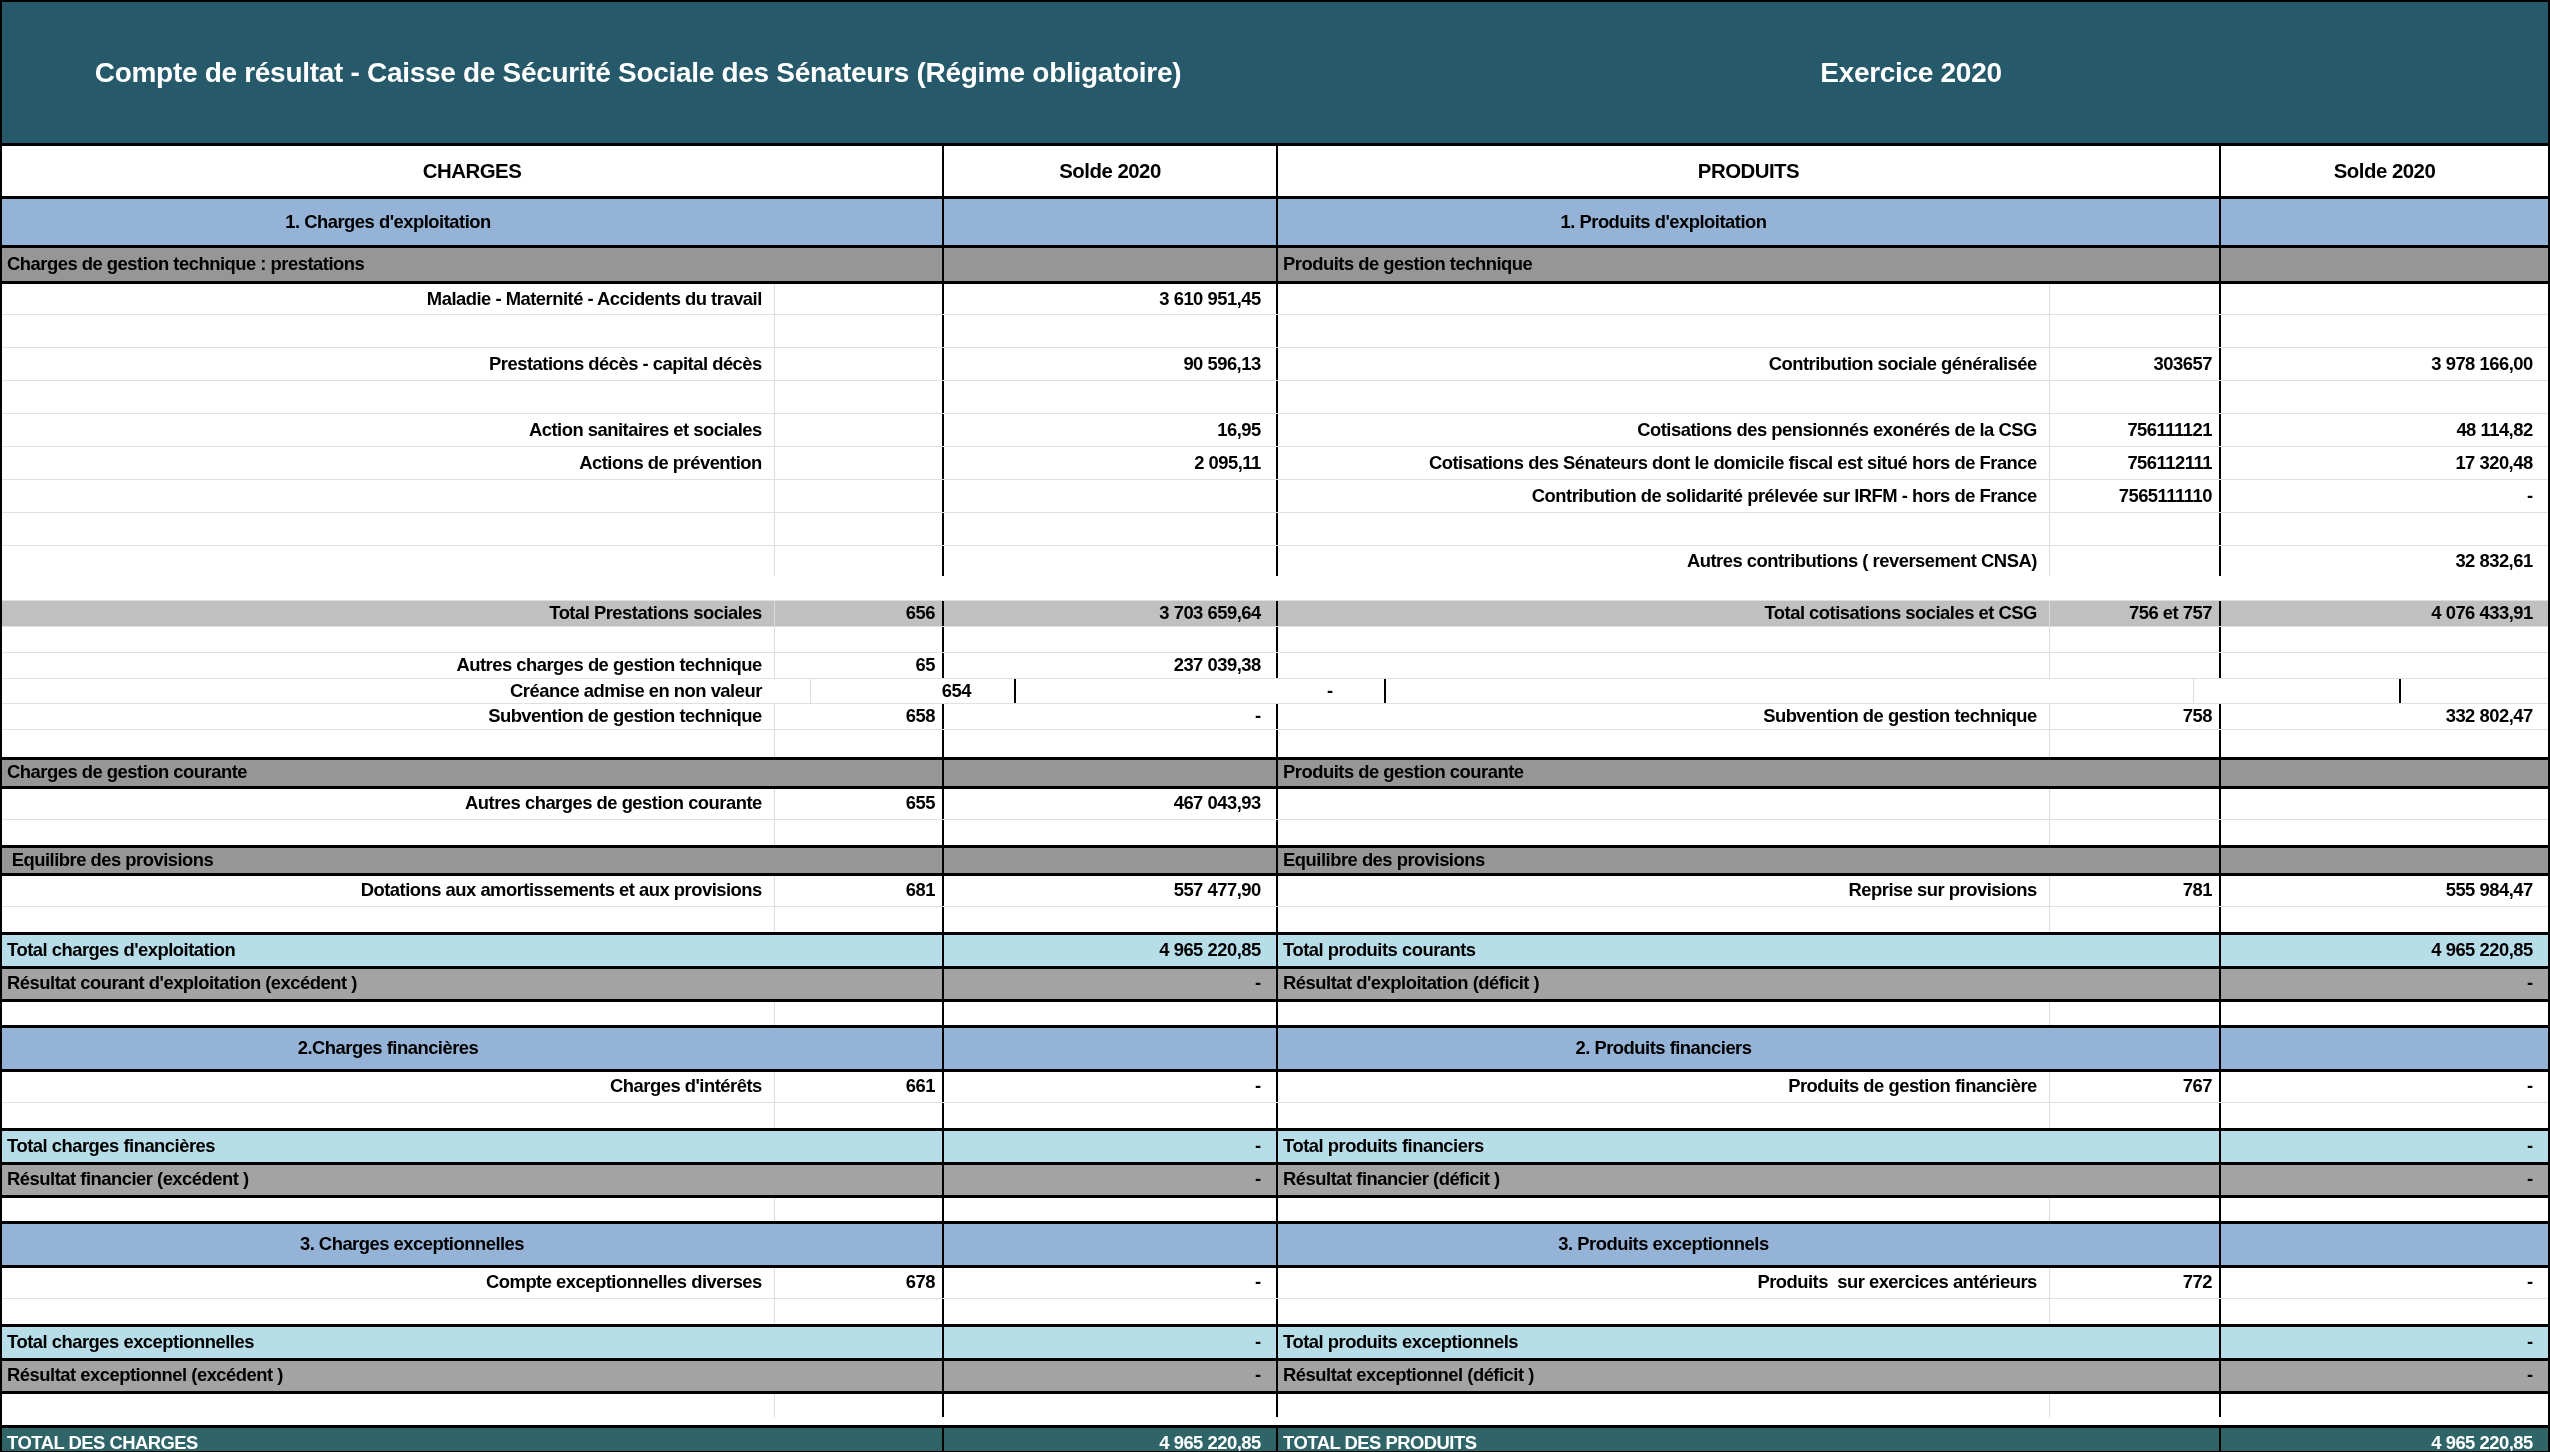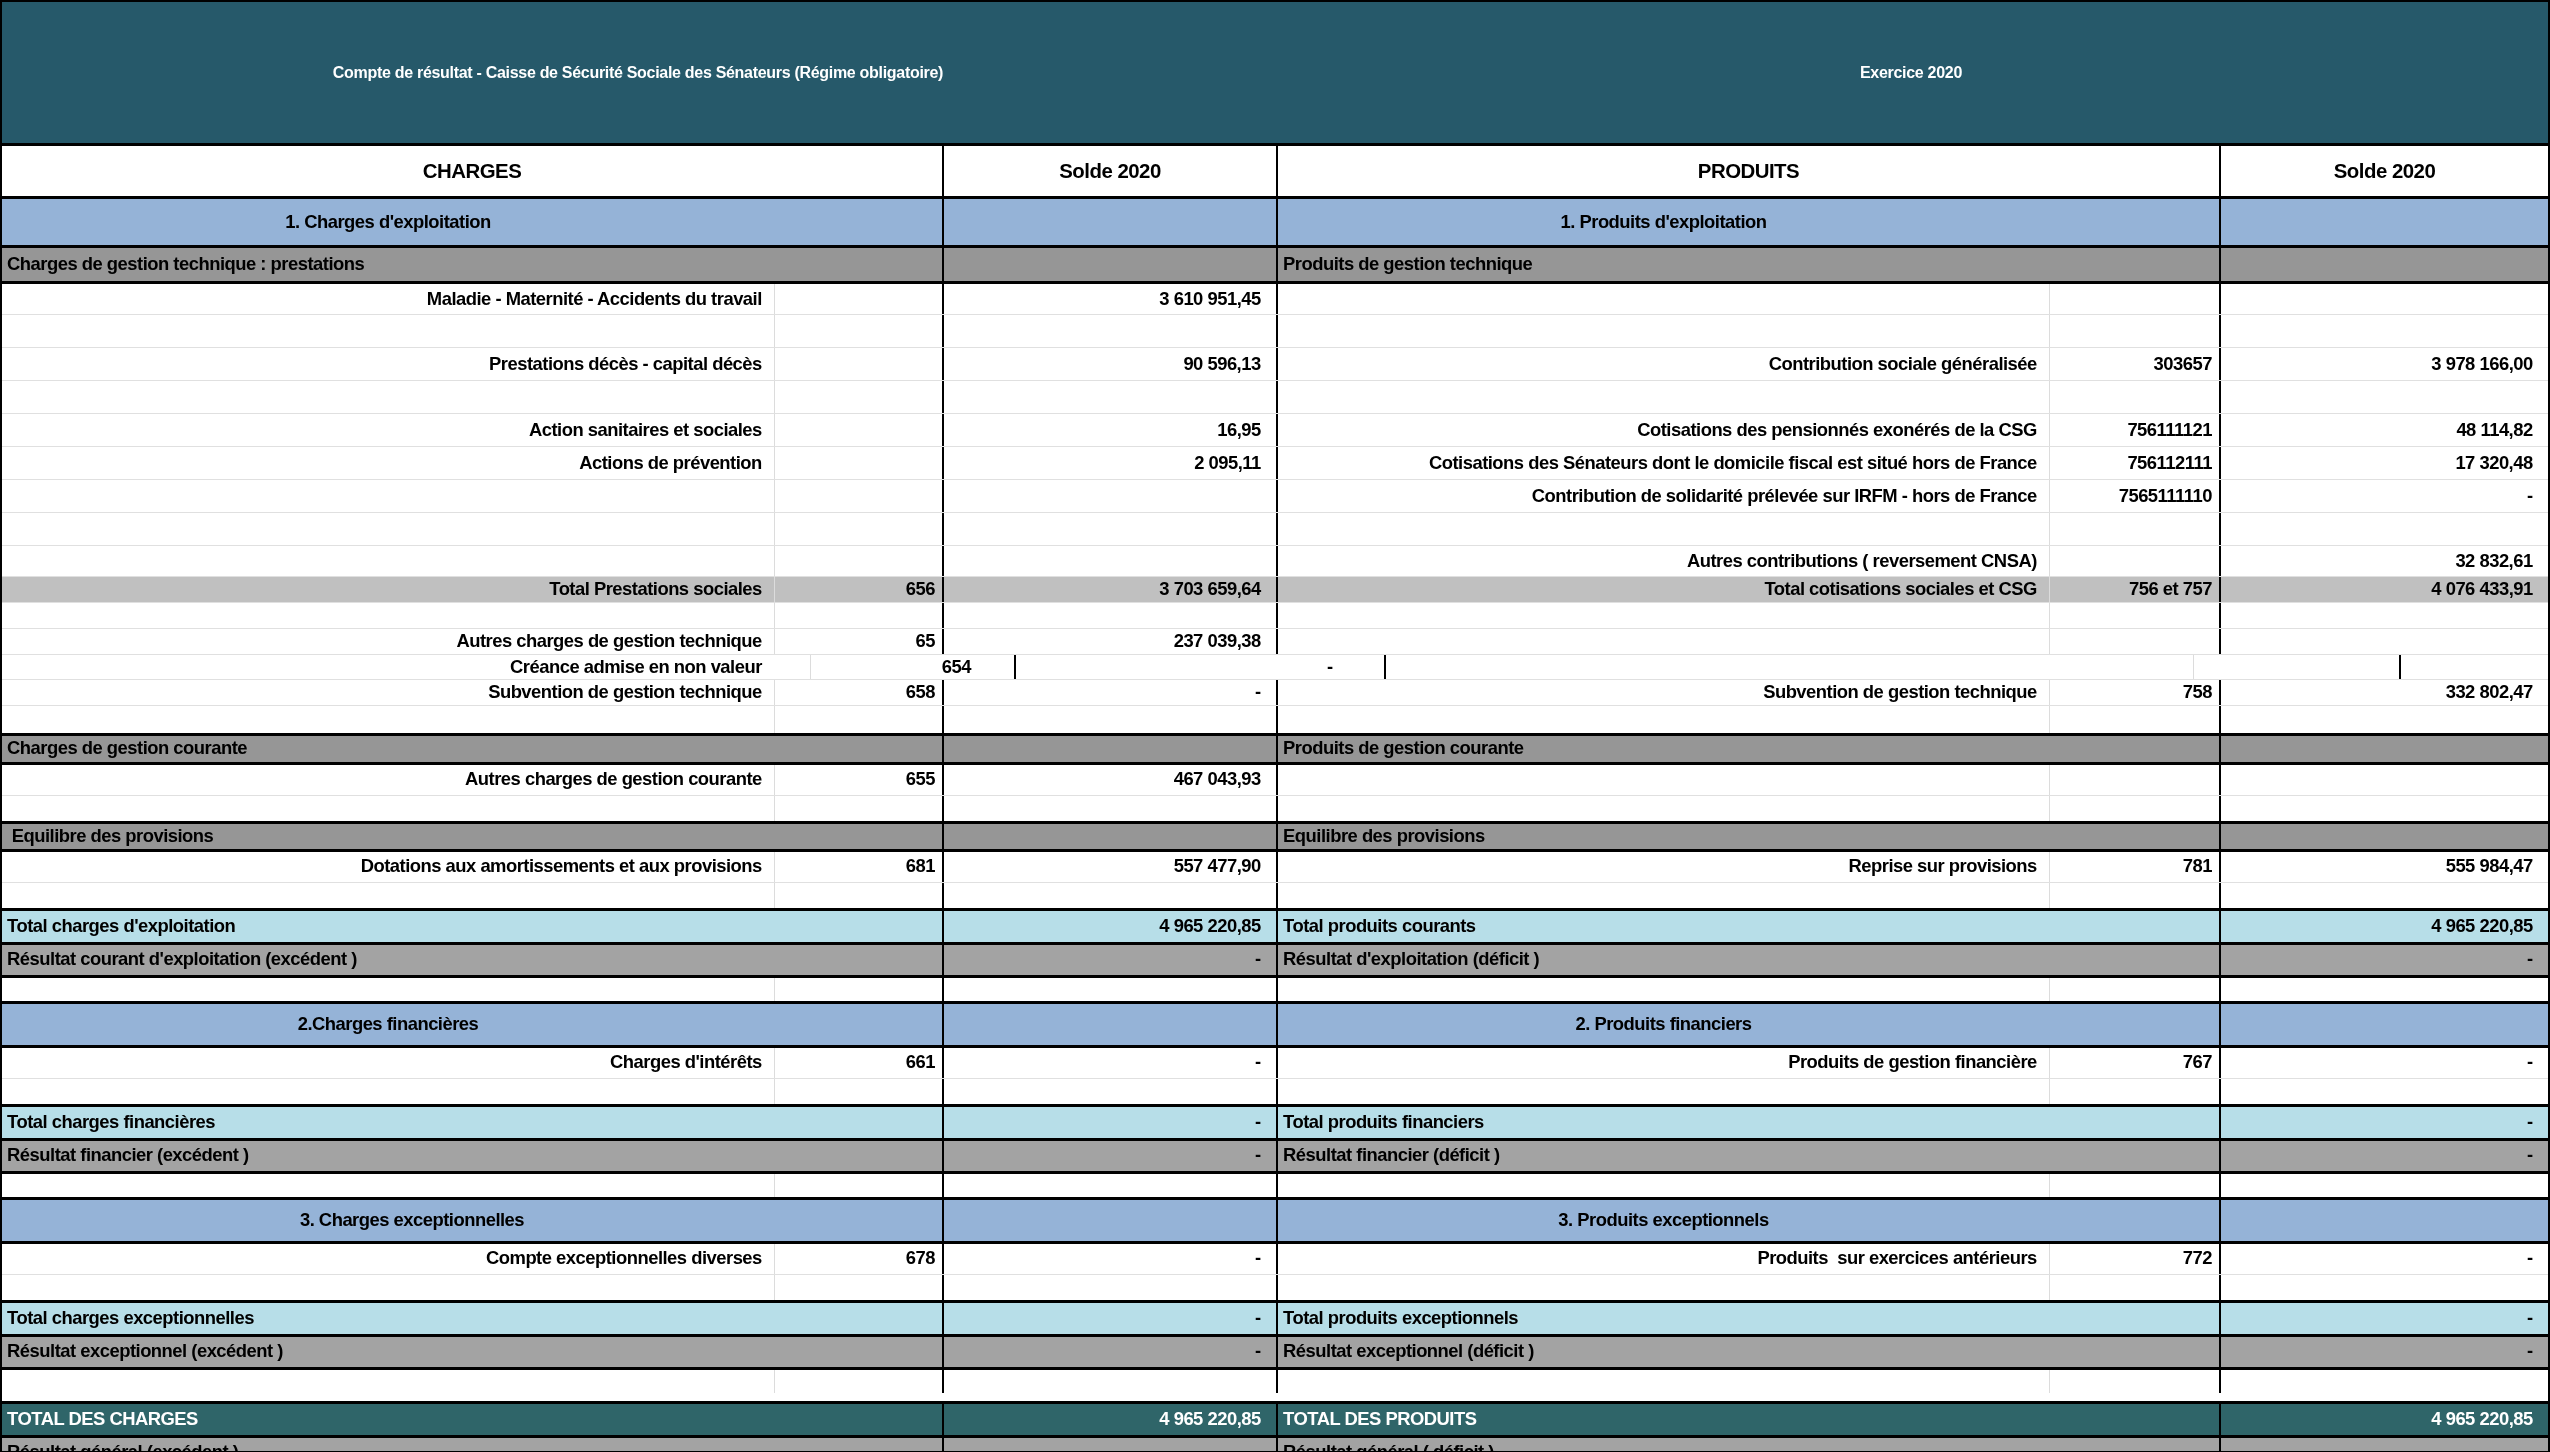--- a/index.html
+++ b/index.html
@@ -19,21 +19,21 @@
     border-bottom:2px solid #000;
   }
   .row{display:grid;box-sizing:border-box;width:100%;}
   .cell{
     display:flex;align-items:center;box-sizing:border-box;
     white-space:pre;overflow:visible;
     font-size:18.4px;line-height:1;
   }
   
   #banner{height:141px;grid-template-columns:1272px 1fr;background:#26596A;color:#fff;}
-  #banner .cell{justify-content:center;font-size:16px;letter-spacing:-0.3px;}
+  #banner .cell{justify-content:center;font-size:28px;letter-spacing:-0.3px;}
   
   #colhead{height:53px;grid-template-columns:940px 334px 943px 1fr;background:#fff;border-top:3.1px solid #000;}
   #colhead .cell{justify-content:center;font-size:20.4px;}
   
   .vb{border-left:2.6px solid #000;}
   .vg{border-left:1px solid #DCDCDC;}
   
   .t-blue{background:#95B3D7;}
   .t-gray{background:#969696;}
   .t-tgray{background:#C0C0C0;}
@@ -143,21 +143,21 @@
         <div class="cell amt vb"></div>
       </div>
       <div class="row t-data bt-g" style="height: 31px; grid-template-columns: 772px 168px 334px 773px 170px 1fr;">
         <div class="cell ar"></div>
         <div class="cell acct vg"></div>
         <div class="cell amt vb"></div>
         <div class="cell ar vb">Autres contributions ( reversement CNSA)</div>
         <div class="cell acct vg"></div>
         <div class="cell amt vb">32 832,61</div>
       </div>
-      <div class="row t-tgray bt-g" style="height: 26px; grid-template-columns: 772px 168px 334px 773px 170px 1fr;">
+      <div class="row t-tgray bt-g" style="height: 26px; grid-template-columns: 772px 168px 334px 773px 170px 1fr; margin-top: 24px;">
         <div class="cell ar">Total Prestations sociales</div>
         <div class="cell acct vg">656</div>
         <div class="cell amt vb">3 703 659,64</div>
         <div class="cell ar vb">Total cotisations sociales et CSG</div>
         <div class="cell acct vg">756 et 757</div>
         <div class="cell amt vb">4 076 433,91</div>
       </div>
       <div class="row t-empty bt-g" style="height: 26px; grid-template-columns: 772px 168px 334px 773px 170px 1fr;">
         <div class="cell ar"></div>
         <div class="cell acct vg"></div>

